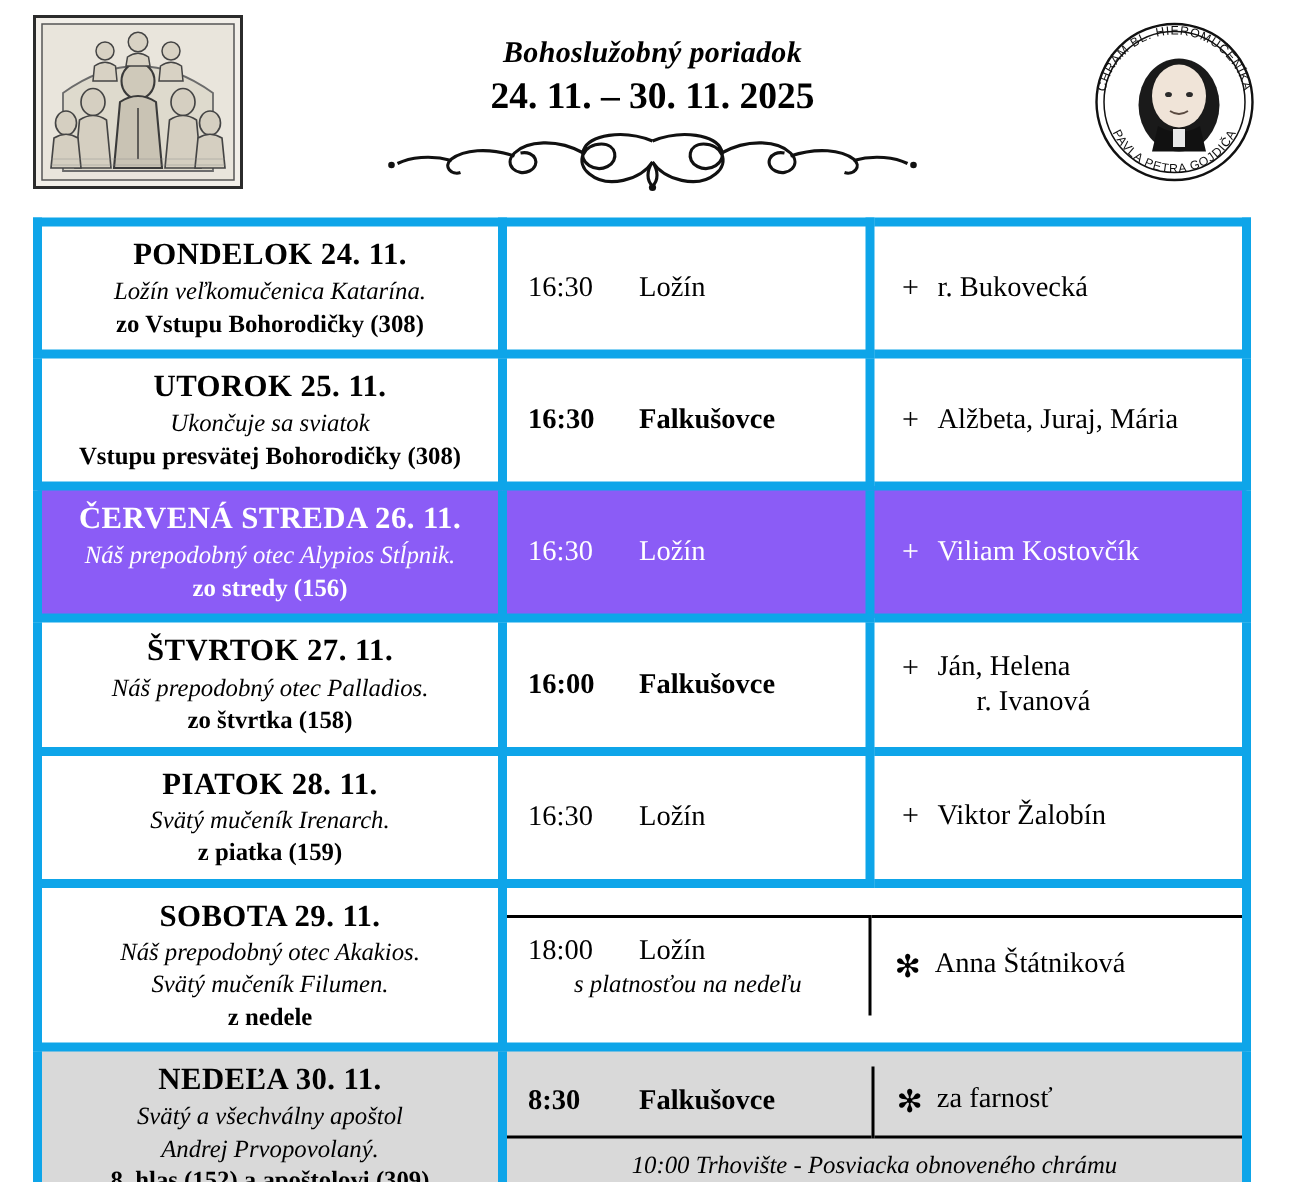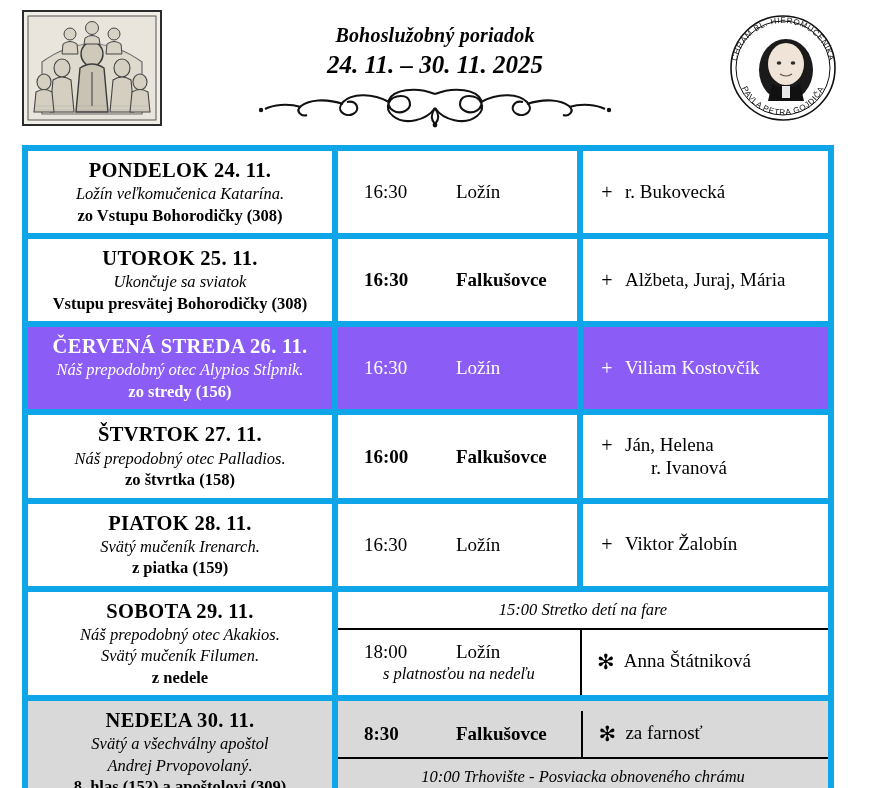--- a/index.html
+++ b/index.html
@@ -44,21 +44,20 @@
   }
   .title-line1 {
     font-size: 20px;
     font-weight: bold;
     font-style: italic;
     letter-spacing: 0.2px;
   }
   .title-line2 {
     font-size: 25px;
     font-weight: bold;
-    font-style: italic;
     margin-top: 4px;
   }
   .flourish {
     position: absolute;
     left: 50%;
     transform: translateX(-50%);
     top: 84px;
     width: 420px;
     height: 44px;
   }
@@ -102,22 +101,21 @@
     margin-top: 2px;
   }
 
   .timecell {
     padding: 10px 0 10px 0;
     line-height: 1.25;
   }
   .time-row {
     display: flex;
     align-items: baseline;
-    padding-left: 26px;
-    gap: 18px;
+    padding-left: 14px;
   }
   .time-val {
     width: 74px;
     font-size: 19px;
     text-align: left;
   }
   .place {
     font-size: 19px;
   }
   .bold .time-val, .bold .place { font-weight: bold; }
@@ -417,25 +415,20 @@
         <div class="daycell">
           <div class="dayname">SOBOTA  29. 11.</div>
           <div class="saint">Náš prepodobný otec Akakios.</div>
           <div class="saint">Svätý mučeník Filumen.</div>
           <div class="tone">z nedele</div>
         </div>
       </td>
       <td colspan="2" class="no-left-pad">
         <table class="sub-table">
           <tbody>
-              <tr>
-            <td colspan="2">
-              <div class="centered-note">15:00  Stretko detí na fare</div>
-            </td>
-          </tr>
           <tr>
             <td class="col-time divider-top" style="width:245px">
               <div class="timecell">
                 <div class="time-row">
                   <span class="time-val">18:00</span>
                   <span class="place">Ložín</span>
                 </div>
                 <div class="note">s platnosťou na nedeľu</div>
               </div>
             </td>

